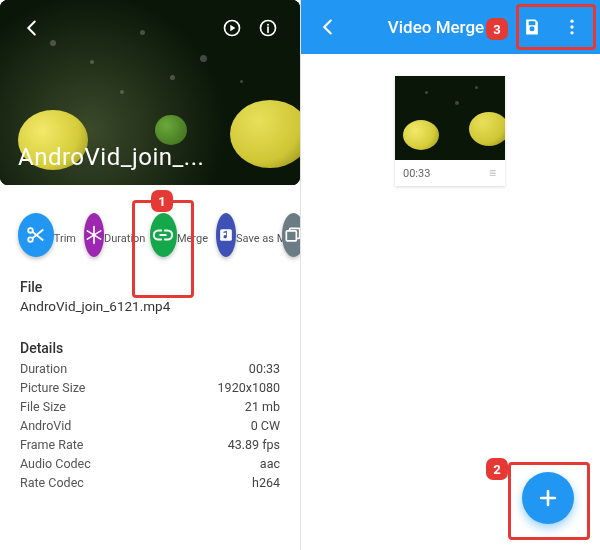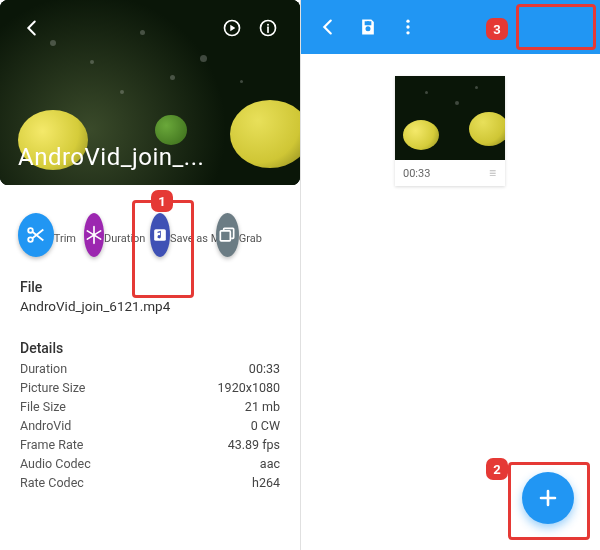--- a/index.html
+++ b/index.html
@@ -116,20 +116,30 @@
       </div>
       <div class="action">
         <div class="circ c-purple">
           <svg width="20" height="20" viewBox="0 0 24 24" fill="none" stroke="white" stroke-width="2" stroke-linecap="round">
               <path d="M12 2v20M4 7l16 10M4 17L20 7"></path>
             </svg>
         </div>
         <div class="lab">Duration</div>
       </div>
       <div class="action">
+        <div class="circ c-green">
+          <svg width="22" height="22" viewBox="0 0 24 24" fill="none" stroke="white" stroke-width="2.2" stroke-linecap="round">
+              <path d="M9 12h6"></path>
+              <path d="M10 7H7a4 4 0 000 10h3"></path>
+              <path d="M14 7h3a4 4 0 010 10h-3"></path>
+            </svg>
+        </div>
+        <div class="lab">Merge</div>
+      </div>
+      <div class="action">
         <div class="circ c-indigo">
           <svg width="20" height="20" viewBox="0 0 24 24" fill="white">
               <rect x="5" y="5" width="14" height="14" rx="2"></rect>
               <path d="M13 8v6a2 2 0 11-1-1.7V9l-3 .6V8.2L13 7v1z" fill="#3f51b5"></path>
             </svg>
         </div>
         <div class="lab">Save as MP3</div>
       </div>
       <div class="action" style="width:46px">
         <div class="circ c-gray">
@@ -183,20 +193,21 @@
     <div class="callout-num" style="left:151px; top:190px;">1</div>
   </div>
 
   <div class="pane">
     <div class="appbar">
       <div class="ibtn">
         <svg width="22" height="22" viewBox="0 0 24 24" fill="none" stroke="white" stroke-width="2.4" stroke-linecap="round">
             <path d="M15 5l-7 7 7 7"></path>
           </svg>
       </div>
+      <div class="title">Video Merge</div>
       <div class="ibtn">
         <svg width="20" height="20" viewBox="0 0 24 24" fill="white">
             <path d="M5 3h11l3 3v15H5V3zm3 2v5h8V5H8zm1 9a3 3 0 106 0 3 3 0 00-6 0z" fill="white"></path>
             <rect x="11" y="5" width="2" height="4" fill="#2196f3"></rect>
           </svg>
       </div>
       <div class="ibtn">
         <svg width="20" height="20" viewBox="0 0 24 24" fill="white">
             <circle cx="12" cy="5" r="2"></circle>
             <circle cx="12" cy="12" r="2"></circle>

